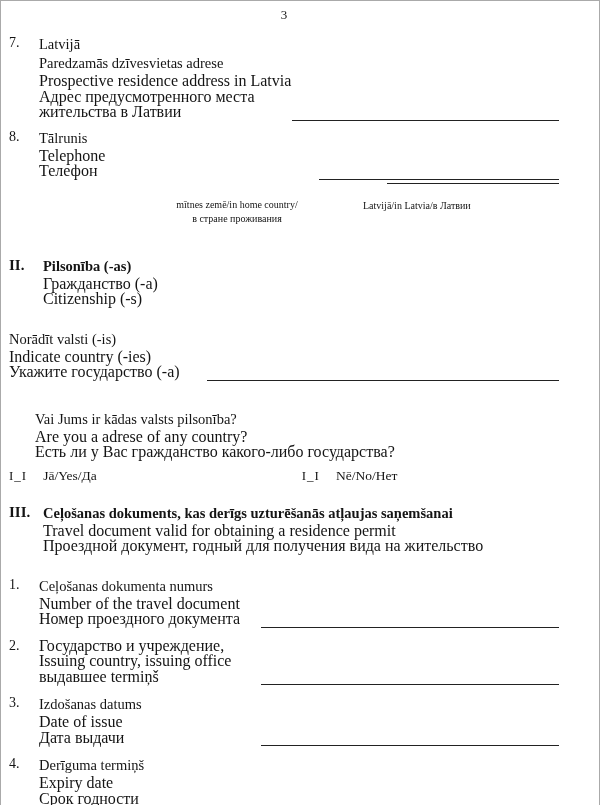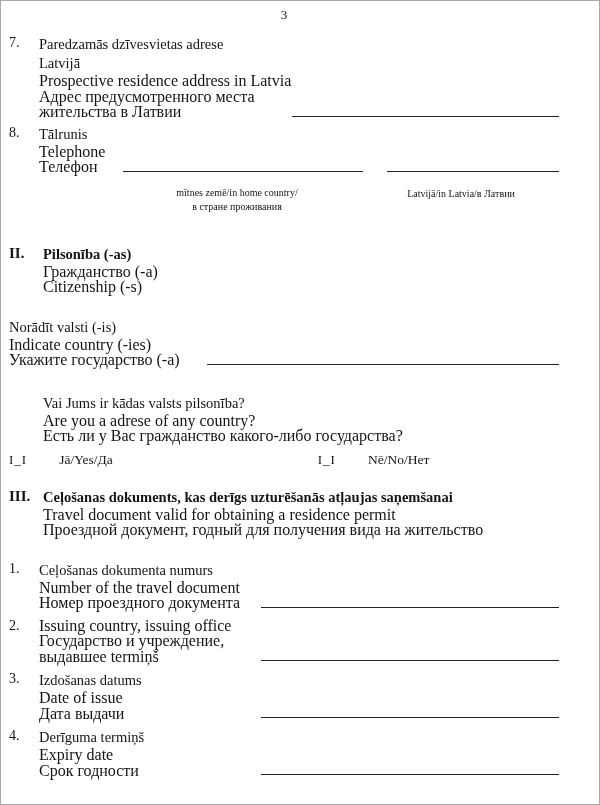--- a/index.html
+++ b/index.html
@@ -11,59 +11,59 @@
 
   .row { display:flex; margin-bottom:5px; }
   .num { flex:0 0 30px; font-size:14px; }
   .num.roman { font-weight:bold; flex:0 0 34px; font-size:15px; }
   .content { flex:1; min-width:0; }
 
   .lv  { font-size:14.5px; line-height:19px; }
   .lv.b { font-weight:bold; }
   .sub { font-size:16px; line-height:15.5px; }
 
-  .linerow { display:flex; }
+  .linerow { display:flex;flex-direction:column; }
   .fill { border-bottom:1px solid #222; align-self:flex-end; margin-bottom:3px; height:0; }
   .fill.grow { margin-left:auto; }
 
   
   .fill.addr { width:267px; }
 
   
   .phonerow .fill.home { width:240px; margin-left:26px; }
   .phonerow .fill.lat  { width:172px; margin-left:auto; }
   .caprow { display:flex; font-size:10px; line-height:14px; margin-top:11px; }
   .cap-home { width:252px; margin-left:72px; text-align:center; }
-  .cap-lat  { flex:1; text-align:center; padding-top:1px; }
+  .cap-lat  { flex:1; padding-top:1px; }
 
   .gap-lg { height:26px; } .gap-md { height:18px; }
   .fill.country { width:352px; }
 
-  .question { margin-left:34px; margin-bottom:8px; }
+  .question { margin-left:26px; margin-bottom:8px; }
 
   .cbrow { display:flex; font-size:13.5px; margin:4px 0 2px 0; }
   .cb { font-size:13px; letter-spacing:1px; }
   .cb2 { margin-left:205px; }
-  .cblabel { margin-left:32px; }
+  .cblabel { margin-left:16px; }
 
   .docline { width:298px; margin-left:auto; }
   .docitem { margin-bottom:7px; }
 </style>
 </head>
 <body>
 
 <div class="page">
 
   <div class="pageno">3</div>
 
   <div class="row">
     <div class="num">7.</div>
     <div class="content">
+      <div class="lv">Latvijā</div>
       <div class="lv">Paredzamās dzīvesvietas adrese</div>
-      <div class="lv">Latvijā</div>
       <div class="sub">Prospective residence address in Latvia</div>
       <div class="sub">Адрес предусмотренного места</div>
       <div class="linerow">
         <span class="sub">жительства в Латвии</span>
         <span class="fill grow addr"></span>
       </div>
     </div>
   </div>
 
   <div class="row">
@@ -143,22 +143,22 @@
       <div class="linerow">
         <span class="sub">Номер проездного документа</span>
         <span class="fill docline"></span>
       </div>
     </div>
   </div>
 
   <div class="row docitem">
     <div class="num">2.</div>
     <div class="content">
+      <div class="sub">Государство и учреждение,</div>
       <div class="sub">Issuing country, issuing office</div>
-      <div class="sub">Государство и учреждение,</div>
       <div class="linerow">
         <span class="sub">выдавшее termiņš</span>
         <span class="fill docline"></span>
       </div>
     </div>
   </div>
 
   <div class="row docitem">
     <div class="num">3.</div>
     <div class="content">

